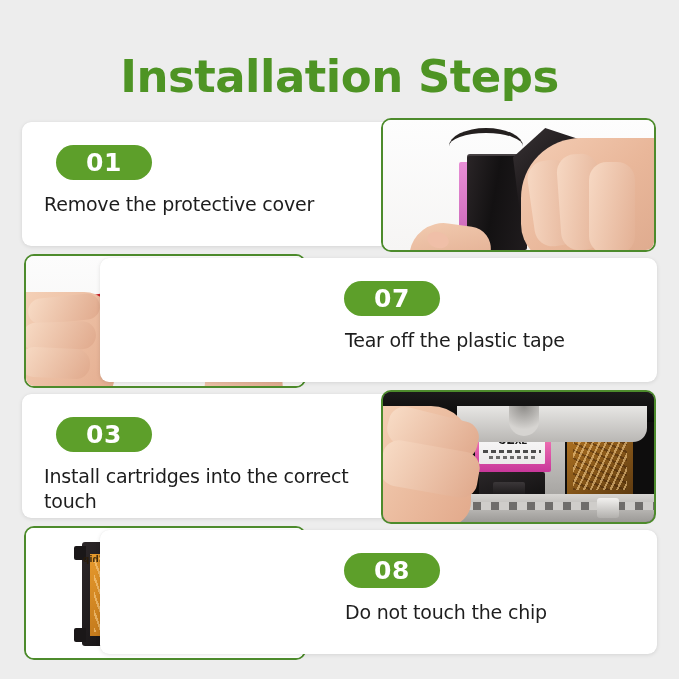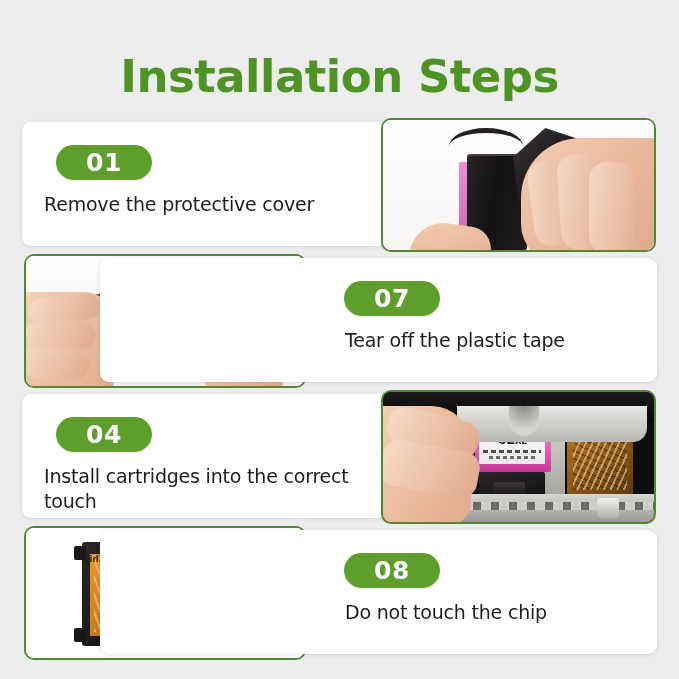--- a/index.html
+++ b/index.html
@@ -404,21 +404,21 @@
       </div>
     </div>
     <div class="text-card">
       <div class="badge">07</div>
       <div class="step-text">Tear off the plastic tape</div>
     </div>
   </div>
 
   <div class="step-row row-img-right">
     <div class="text-card">
-      <div class="badge">04</div>
+      <div class="badge">03</div>
       <div class="step-text">Install cartridges into the correct touch</div>
     </div>
     <div class="photo-frame">
       <div class="photo p3">
         <div class="printer-top"></div>
         <div class="slot-divider"></div>
         <div class="chip-slot"></div>
         <div class="cart-base"></div>
         <div class="cart-color"></div>
         <div class="cart-label">

